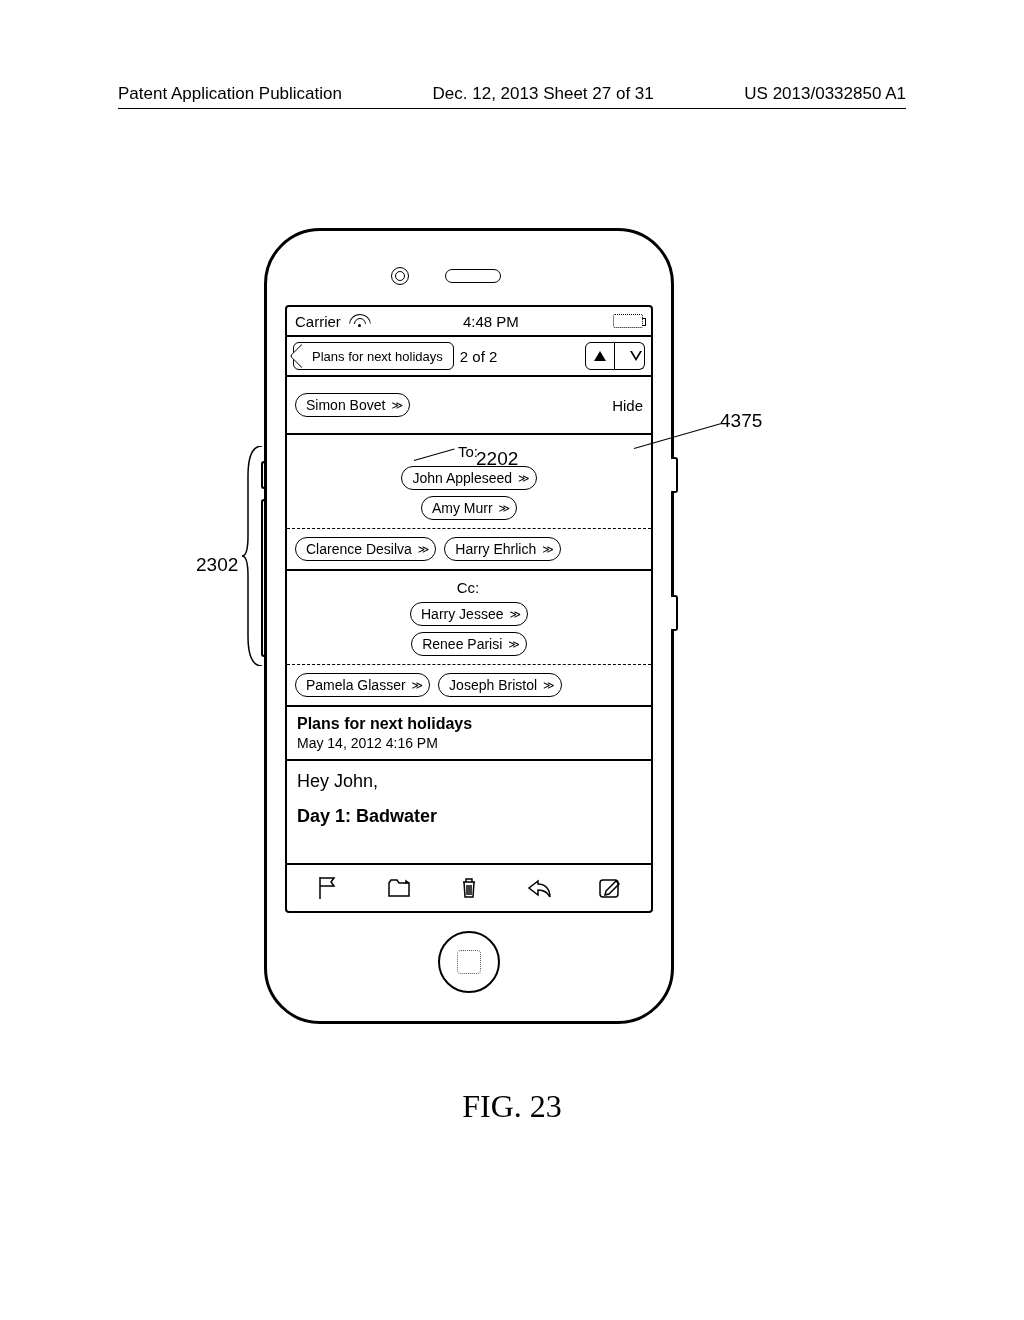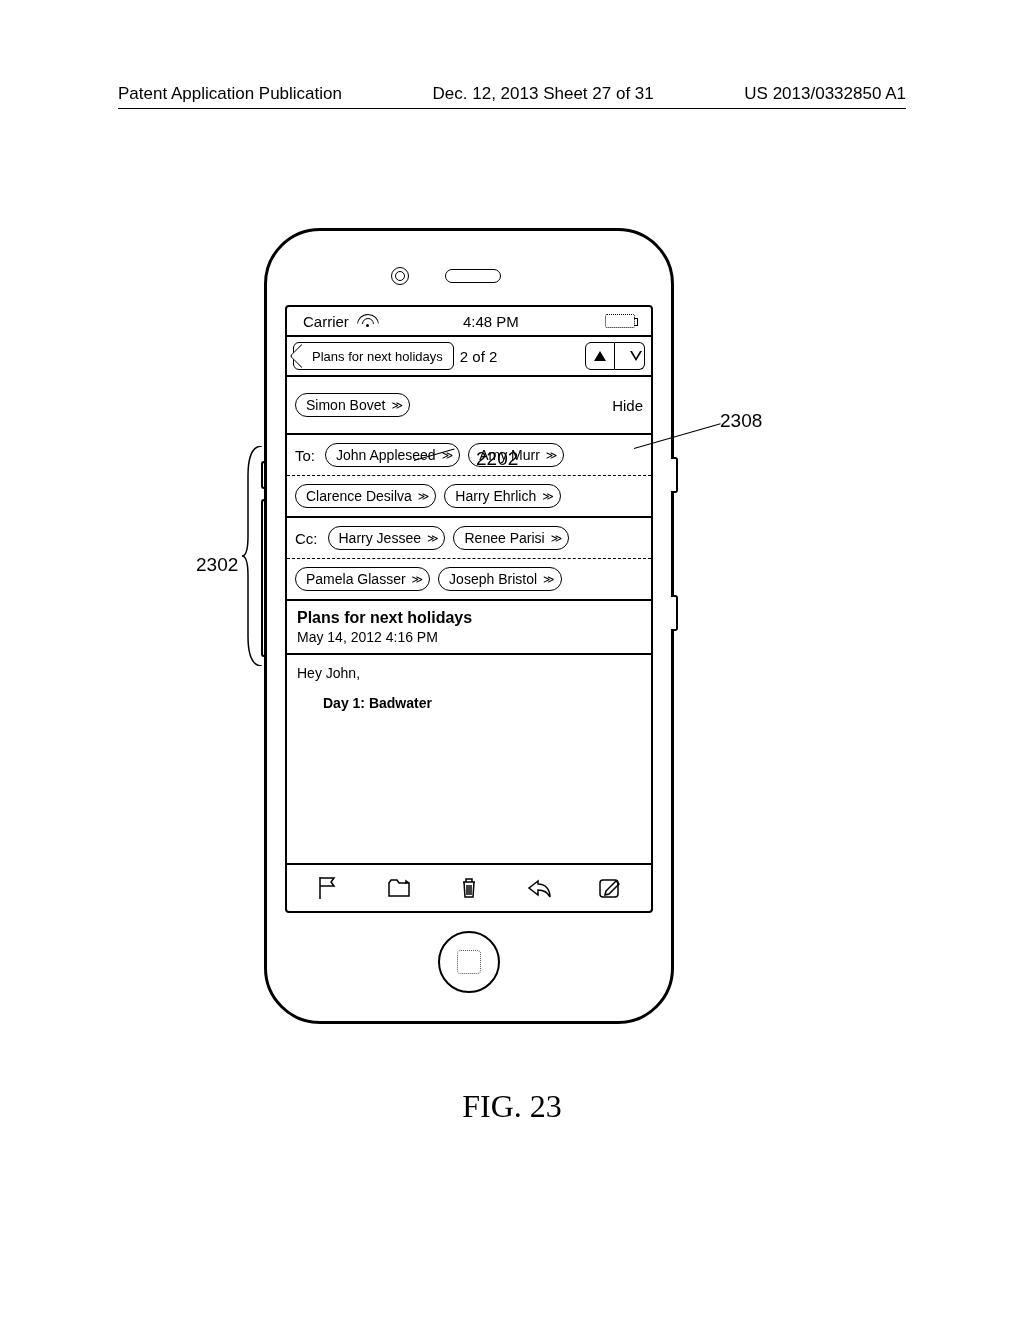--- a/index.html
+++ b/index.html
@@ -99,21 +99,21 @@
     border: 2px solid #000;
     border-radius: 4px;
     display: flex;
     flex-direction: column;
     font-size: 15px;
   }
   .statusbar {
     display: flex;
     align-items: center;
     justify-content: space-between;
-    padding: 3px 16px;
+    padding: 3px 8px;
     border-bottom: 2px solid #000;
     height: 30px;
   }
   .sb-left{display:flex;align-items:center;gap:8px;}
   .wifi-icon{display:inline-block;position:relative;width:20px;height:14px;}
   .wifi-icon::before{content:"";position:absolute;left:0;top:0;width:20px;height:20px;border:1.5px solid #000;border-radius:50%;clip-path:polygon(0 0,100% 0,100% 45%,0 45%);border-bottom:none;}
   .wifi-icon::after{content:"";position:absolute;left:5px;top:4px;width:10px;height:10px;border:1.5px solid #000;border-radius:50%;clip-path:polygon(0 0,100% 0,100% 50%,0 50%);}
   .wifi-dot{position:absolute;left:9px;top:10px;width:3px;height:3px;background:#000;border-radius:50%;}
   .battery-icon{width:30px;height:14px;border:1.5px dotted #000;border-radius:2px;position:relative;}
   .battery-icon::after{content:"";position:absolute;right:-4px;top:3px;width:3px;height:6px;border:1.5px solid #000;border-left:none;}
@@ -144,27 +144,27 @@
   .row{border-bottom:2px solid #000;padding:6px 8px;}
   .row.sender{display:flex;align-items:center;justify-content:space-between;height:58px;}
   .pill{
     display:inline-flex;align-items:center;gap:4px;
     border:1.5px solid #000;border-radius:14px;
     padding:3px 10px;font-size:14px;white-space:nowrap;
   }
   .pill .chev{font-size:11px;letter-spacing:-4px;margin-left:2px;}
   .row.recip{display:flex;flex-wrap:wrap;gap:6px 8px;align-items:center;padding:8px;}
   .row.recip .lab{font-size:15px;margin-right:2px;}
-  .row.recip.bb{border-bottom:1px dashed #000;}
+  .row.recip.bb{border-bottom:1px dashed #000;flex-direction:column;}
   .row.subj{padding:8px 10px;}
   .row.subj .s1{font-weight:bold;font-size:16px;}
   .row.subj .s2{font-size:14px;margin-top:2px;}
-  .body-area{flex:1;padding:10px 10px;font-size:14px;overflow:hidden;}
+  .body-area{flex:1;padding:10px 10px;font-size:18px;overflow:hidden;}
   .body-area p{margin-bottom:14px;}
-  .body-area .day{font-weight:bold;margin-left:26px;}
+  .body-area .day{font-weight:bold;}
   .toolbar{
     height:48px;border-top:2px solid #000;display:flex;align-items:center;justify-content:space-around;padding:0 6px;
   }
   .tb-icon{width:30px;height:30px;display:flex;align-items:center;justify-content:center;}
   .tb-icon svg{width:28px;height:28px;}
   
   .anno{position:absolute;font-size:19px;font-family:Arial;}
   .callout-line{position:absolute;border-top:1.5px solid #000;}
   .brace{position:absolute;}
   .fig-label{
@@ -314,16 +314,16 @@
 </div>
 
 <span class="anno" style="left:196px;top:554px;">2302</span>
 <svg class="brace" style="left:242px;top:446px;width:22px;height:220px;">
   <path d="M20 0 Q6 0 6 30 V90 Q6 110 0 110 Q6 110 6 130 V190 Q6 220 20 220" fill="none" stroke="#000" stroke-width="1.5"></path>
 </svg>
 
 <span class="anno" style="left:476px;top:448px;">2202</span>
 <div class="callout-line" style="left:414px;top:460px;width:42px;transform:rotate(-16deg);transform-origin:left center;"></div>
 
-<span class="anno" style="left:720px;top:410px;">2308</span>
+<span class="anno" style="left:720px;top:410px;">4375</span>
 <div class="callout-line" style="left:634px;top:448px;width:90px;transform:rotate(-16deg);transform-origin:left center;"></div>
 
 <div class="fig-label">FIG. 23</div>
 
 </body></html>

